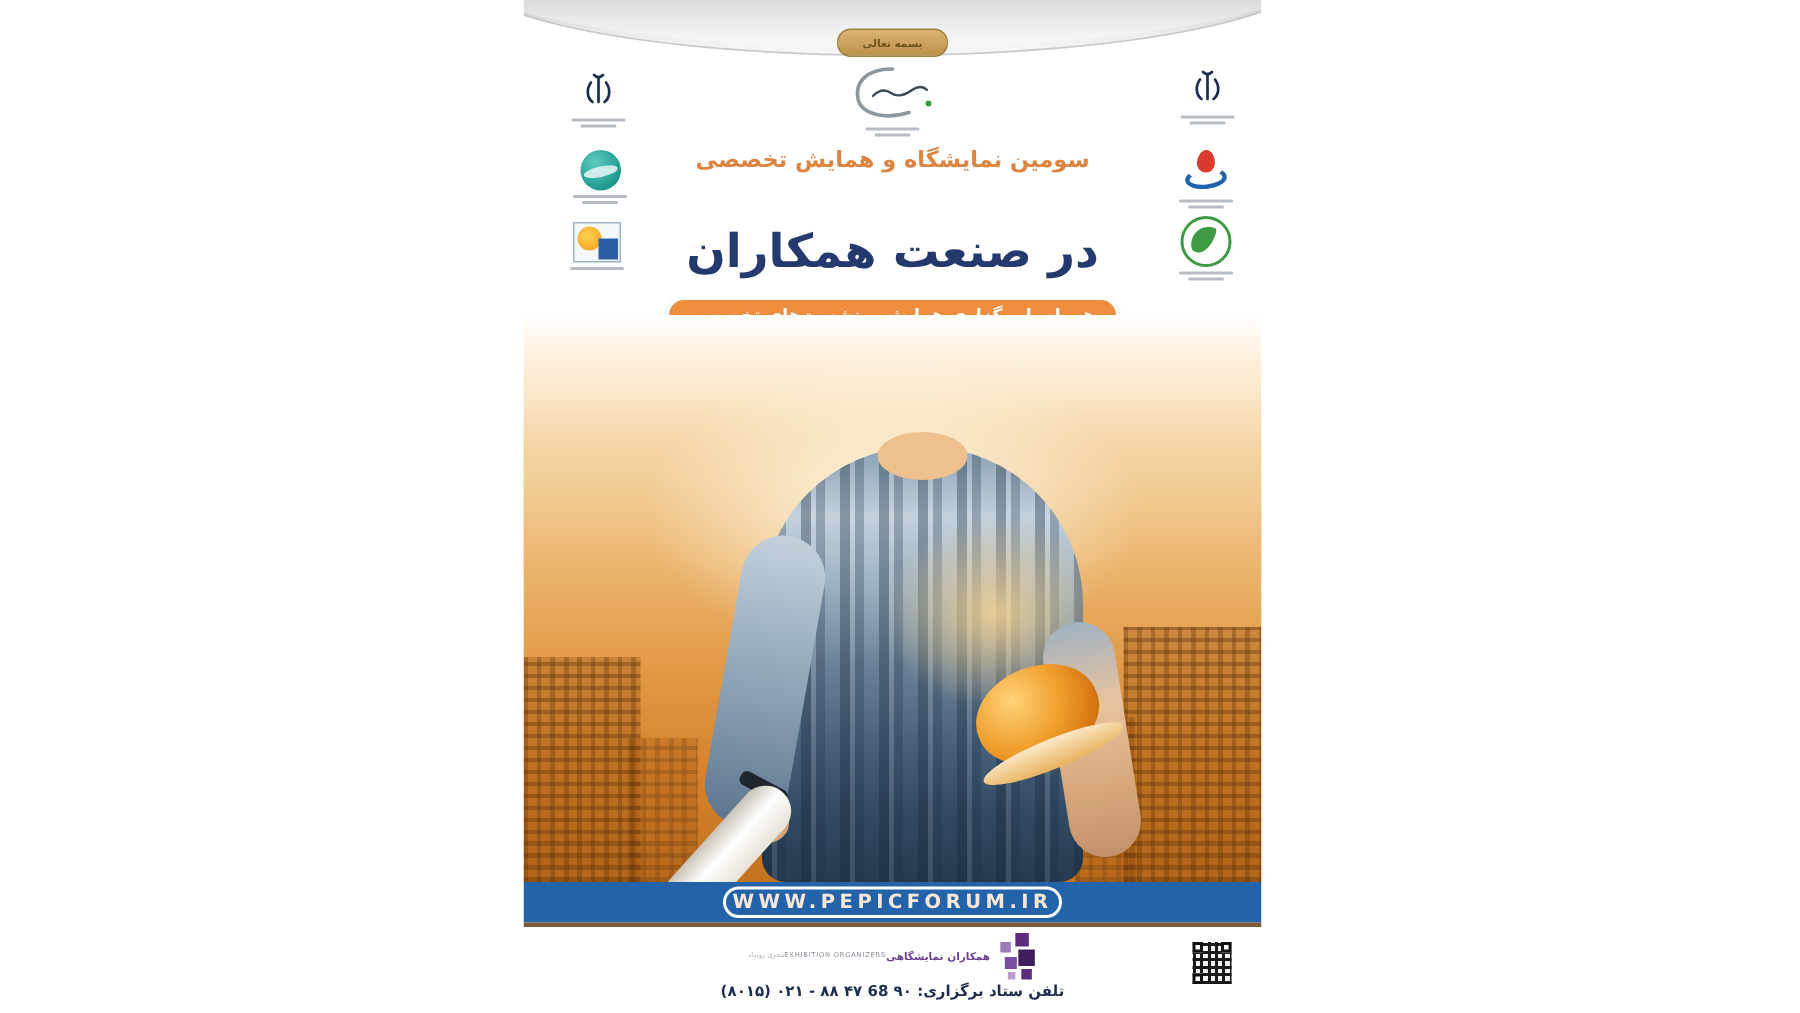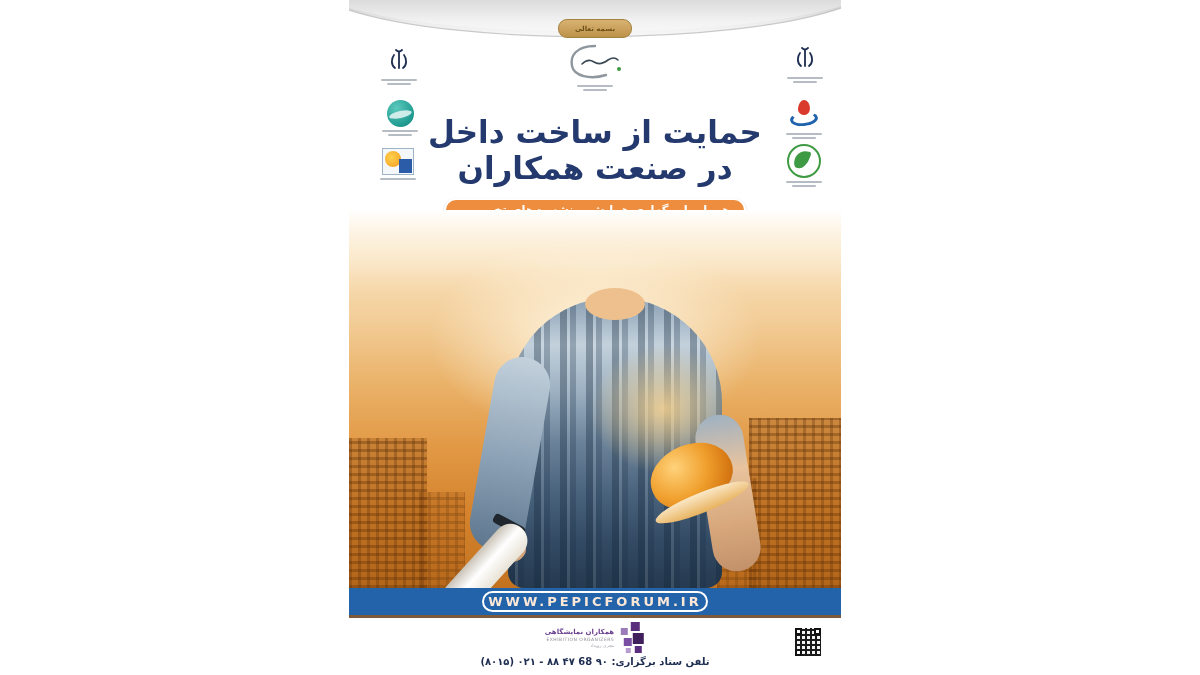--- a/index.html
+++ b/index.html
@@ -111,21 +111,21 @@
   
   .band{position:absolute;left:0;top:588px;width:492px;height:27px;background:#2263a9;
       display:flex;align-items:center;justify-content:center;}
   .site-pill{border:2px solid #ffffff;border-radius:14px;padding:1px 4px;
       color:#fde8d8;font-size:13px;font-weight:800;letter-spacing:3px;white-space:nowrap;}
   .band-edge{position:absolute;left:0;top:615px;width:492px;height:3px;background:#7d5a3a;}
   .pfooter{position:absolute;left:0;top:618px;width:492px;height:57px;background:#ffffff;}
   .org{position:absolute;left:50%;top:4px;transform:translateX(-50%);display:flex;align-items:center;gap:7px;direction:rtl;}
   .mosaic{position:relative;width:24px;height:32px;}
   .mosaic i{position:absolute;display:block;}
-  .org-text{display:flex;flex-direction:column;align-items:flex-start;direction:rtl;text-align:left;}
+  .org-text{display:flex;flex-direction:row;align-items:flex-start;direction:rtl;text-align:left;}
   .org-l1{color:#6b3f8f;font-size:7px;font-weight:800;}
   .org-l2{color:#8d8d99;font-size:4.5px;letter-spacing:.5px;margin-top:1px;}
   .org-l3{color:#a7a7b2;font-size:4.5px;margin-top:1px;}
   .phone{position:absolute;left:0;right:0;top:38px;text-align:center;direction:rtl;
       color:#1d2d50;font-size:10px;font-weight:700;}
   .qr{position:absolute;left:446px;top:10px;width:26px;height:28px;
       background:repeating-linear-gradient(0deg,#1a1a1a 0 2px,transparent 2px 5px),
                  repeating-linear-gradient(90deg,#1a1a1a 0 2px,#f2f2f2 2px 5px);}
   .qr i{position:absolute;width:7px;height:7px;border:2px solid #111;background:#fff;box-sizing:border-box;display:block;}
   .qr i.a{left:0;top:0;} .qr i.b{right:0;top:0;} .qr i.c{left:0;bottom:0;}
@@ -204,21 +204,21 @@
       </div>
       <div class="cap"></div>
       <div class="cap s"></div>
     </div>
     <div class="logo" style="left:437px;top:144px;">
       <div class="green-leaf"></div>
       <div class="cap"></div>
       <div class="cap s"></div>
     </div>
 
-    <div class="title1">حمایت از ساخت داخل</div>
+    <div class="subtitle">سومین نمایشگاه و همایش تخصصی</div>
     <div class="title2">در صنعت همکاران</div>
     <div class="tag-pill">همراه با برگزاری همایش و نشست‌های تخصصی</div>
 
     <div class="sched">
       <div class="l1">۲ لغـایـت ۴ اسفنـد مـاه ۱۴۰۰</div>
       <div class="l2">مرکز نمایشگاه‌های بین‌المللی جزیره کیش</div>
       <div class="l3">مرکز همایش‌های بین‌المللی جزیره کیش</div>
     </div>
 
     <div class="art">

